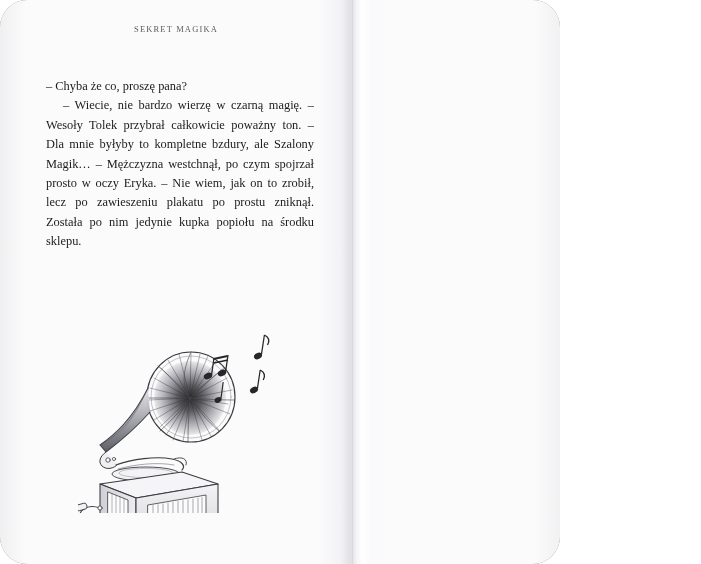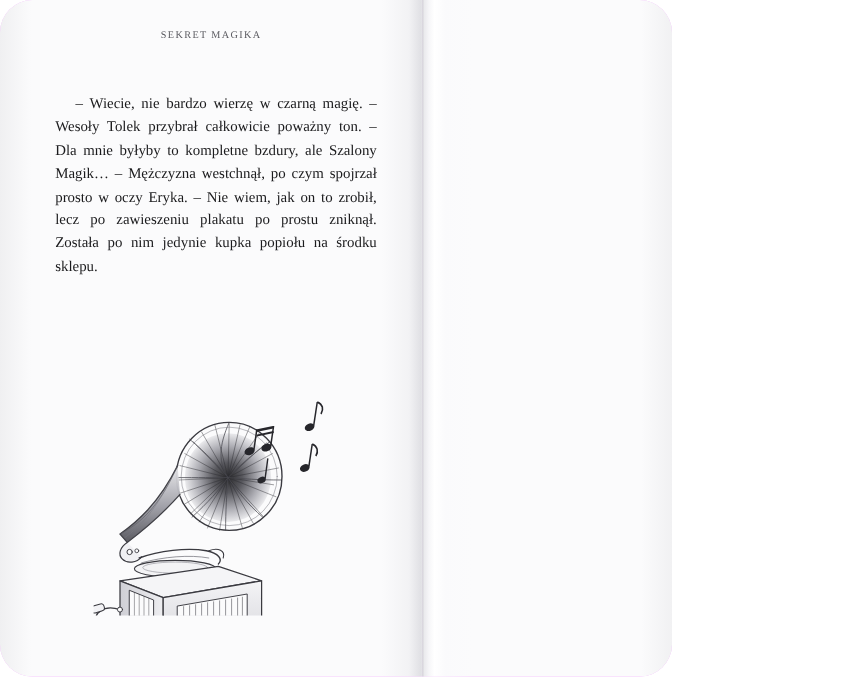--- a/index.html
+++ b/index.html
@@ -4,21 +4,21 @@
 <style>
   html, body {
     margin: 0;
     padding: 0;
     background: #ffffff;
   }
   #book {
     position: relative;
     width: 560px;
     height: 564px;
-    background: #f0abfc;
+    background: #737373;
     overflow: hidden;
     font-family: "Liberation Serif", serif;
     border-radius: 27px;
   }
 
   
   .page {
     position: absolute;
     top: 0;
     height: 564px;
@@ -109,20 +109,21 @@
 </head>
 <body>
 
 <div id="book">
 
   <div class="page page-left">
 
     <div class="running-head">Sekret Magika</div>
 
     <div class="textblock left-text">
+      <p class="noindent">– Chyba że co, proszę pana?</p>
       <p>– Wiecie, nie bardzo wierzę w czarną magię. – Wesoły Tolek przybrał całkowicie poważny ton. – Dla mnie byłyby to kompletne bzdury, ale Szalony Magik… – Mężczyzna westchnął, po czym spojrzał prosto w oczy Eryka. – Nie wiem, jak on to zrobił, lecz po zawieszeniu plakatu po prostu zniknął. Została po nim jedynie kupka popiołu na środku sklepu.</p>
     </div>
 
     <svg class="illus gramophone" viewBox="0 0 210 185">
       <defs>
         <radialGradient id="hornMouth" cx="50%" cy="50%" r="52%">
           <stop offset="0%" stop-color="#1a1a1c"></stop>
           <stop offset="32%" stop-color="#4a4a50"></stop>
           <stop offset="68%" stop-color="#a6a6ad"></stop>
           <stop offset="100%" stop-color="#f2f2f4"></stop>

